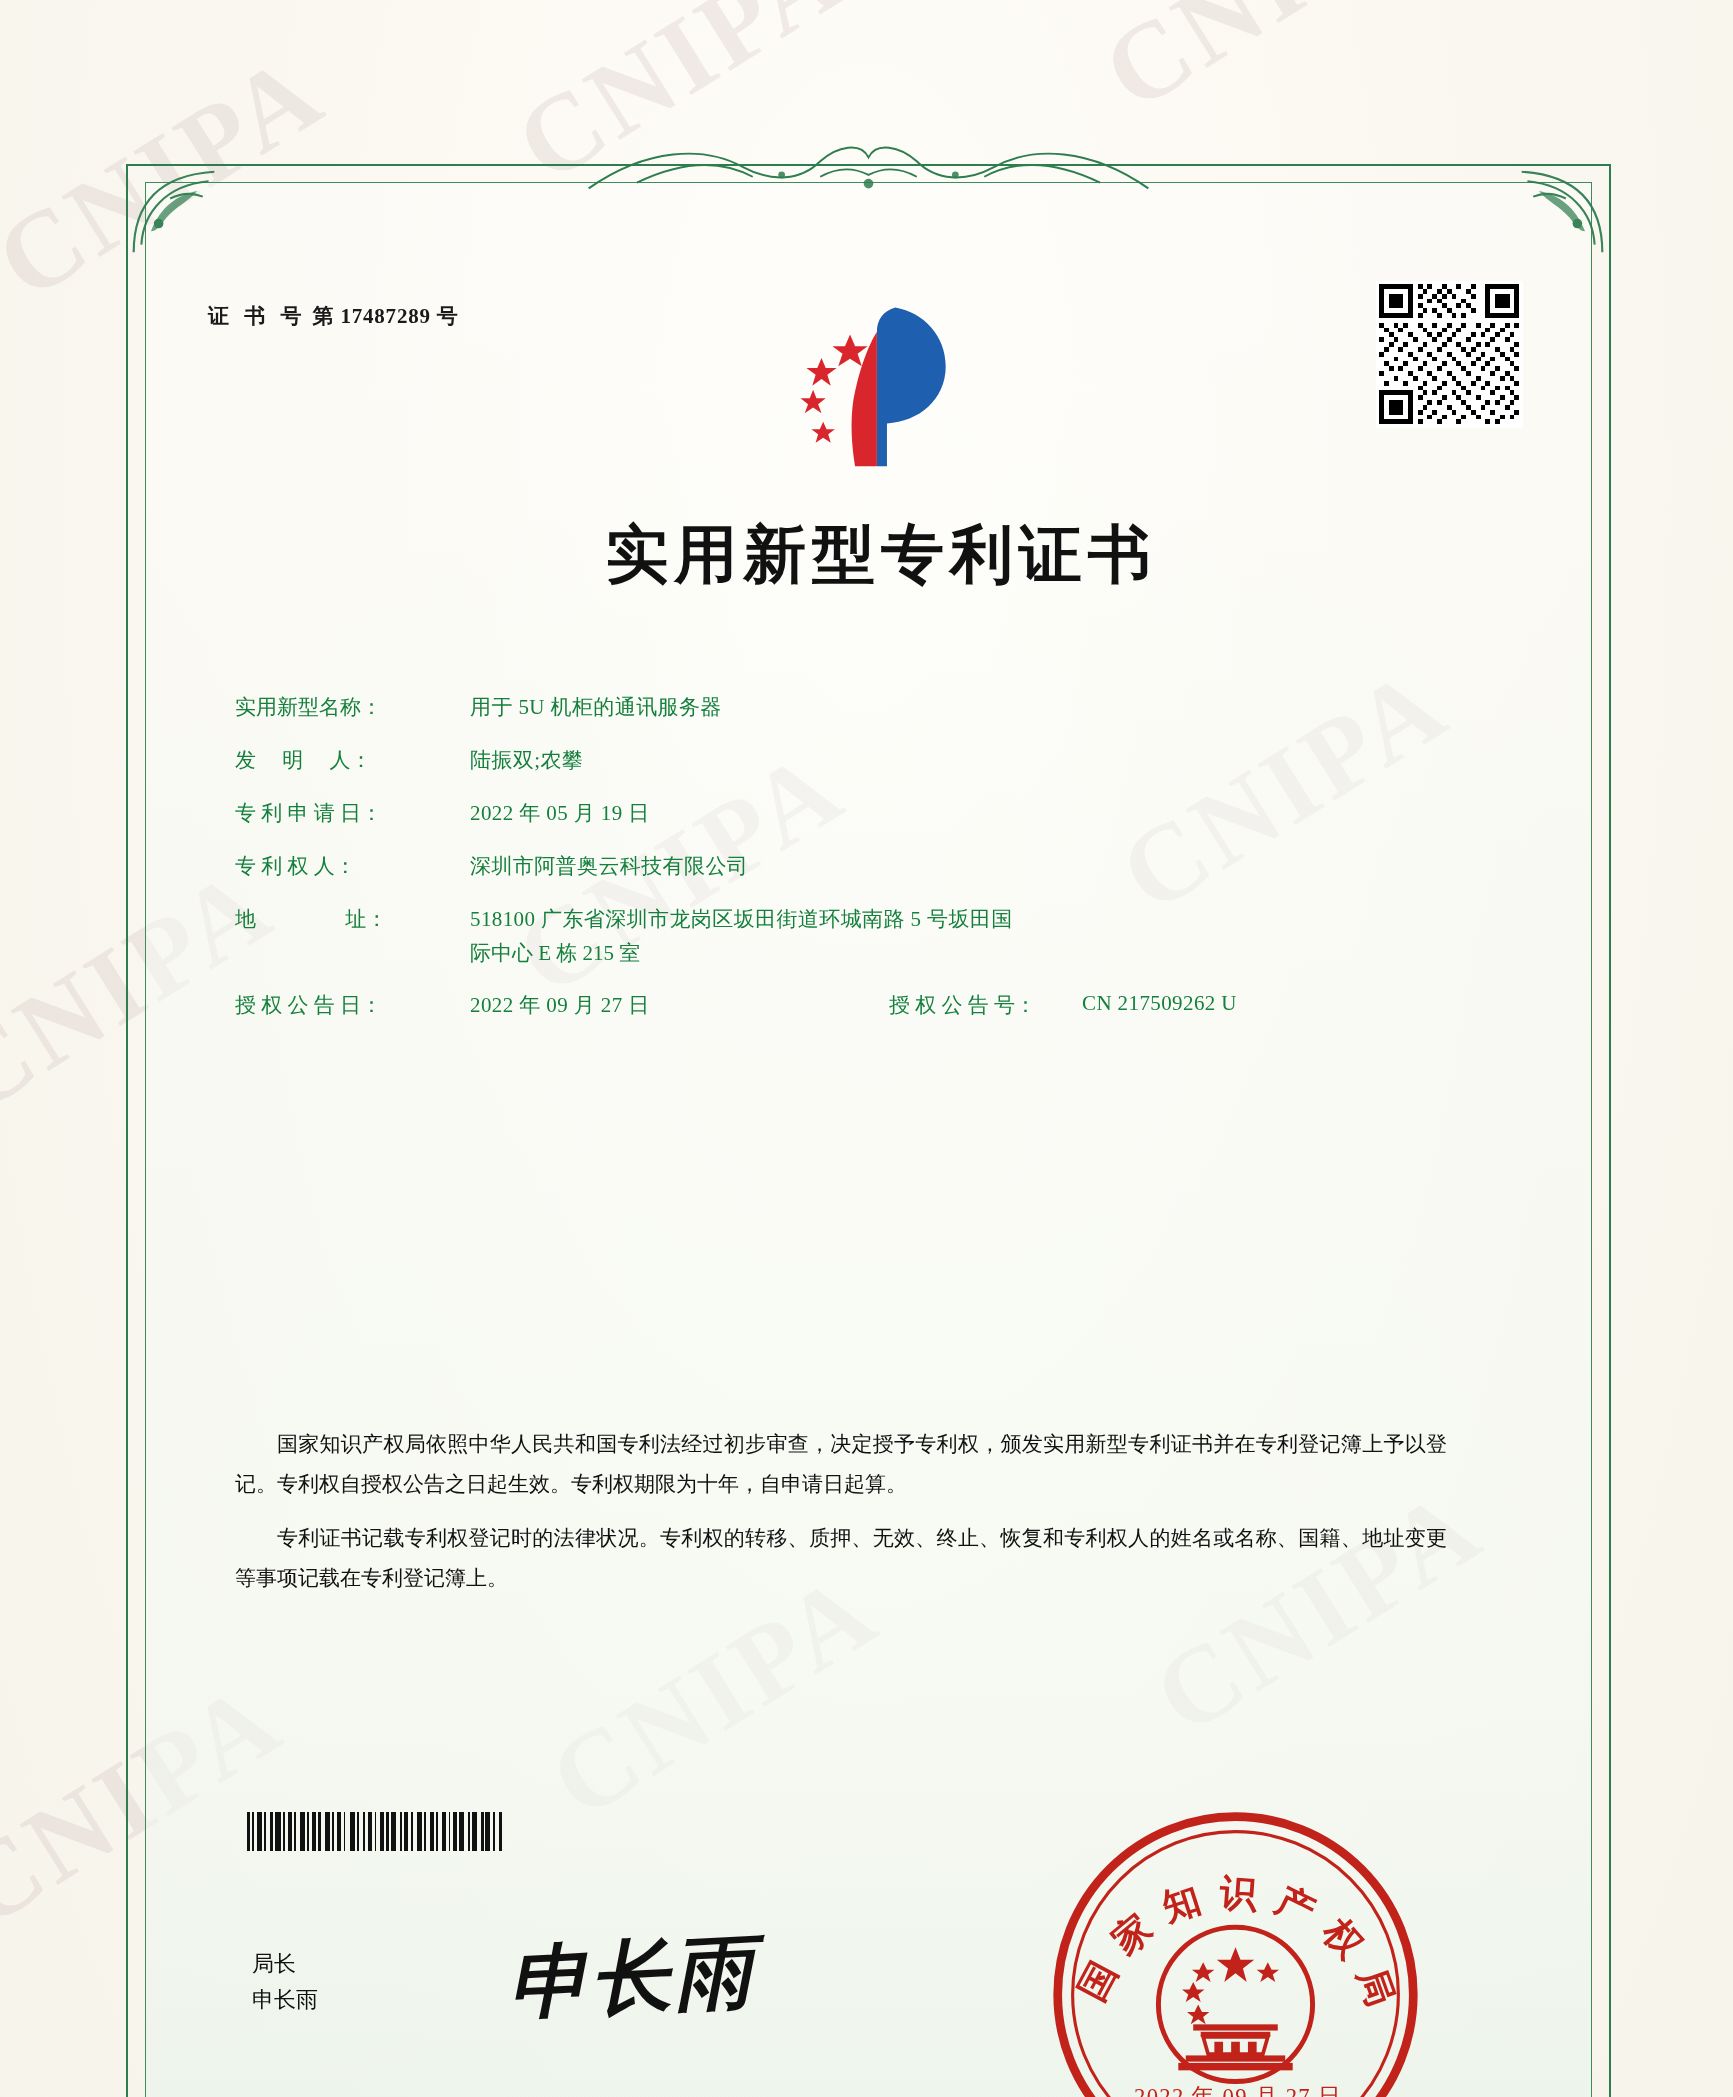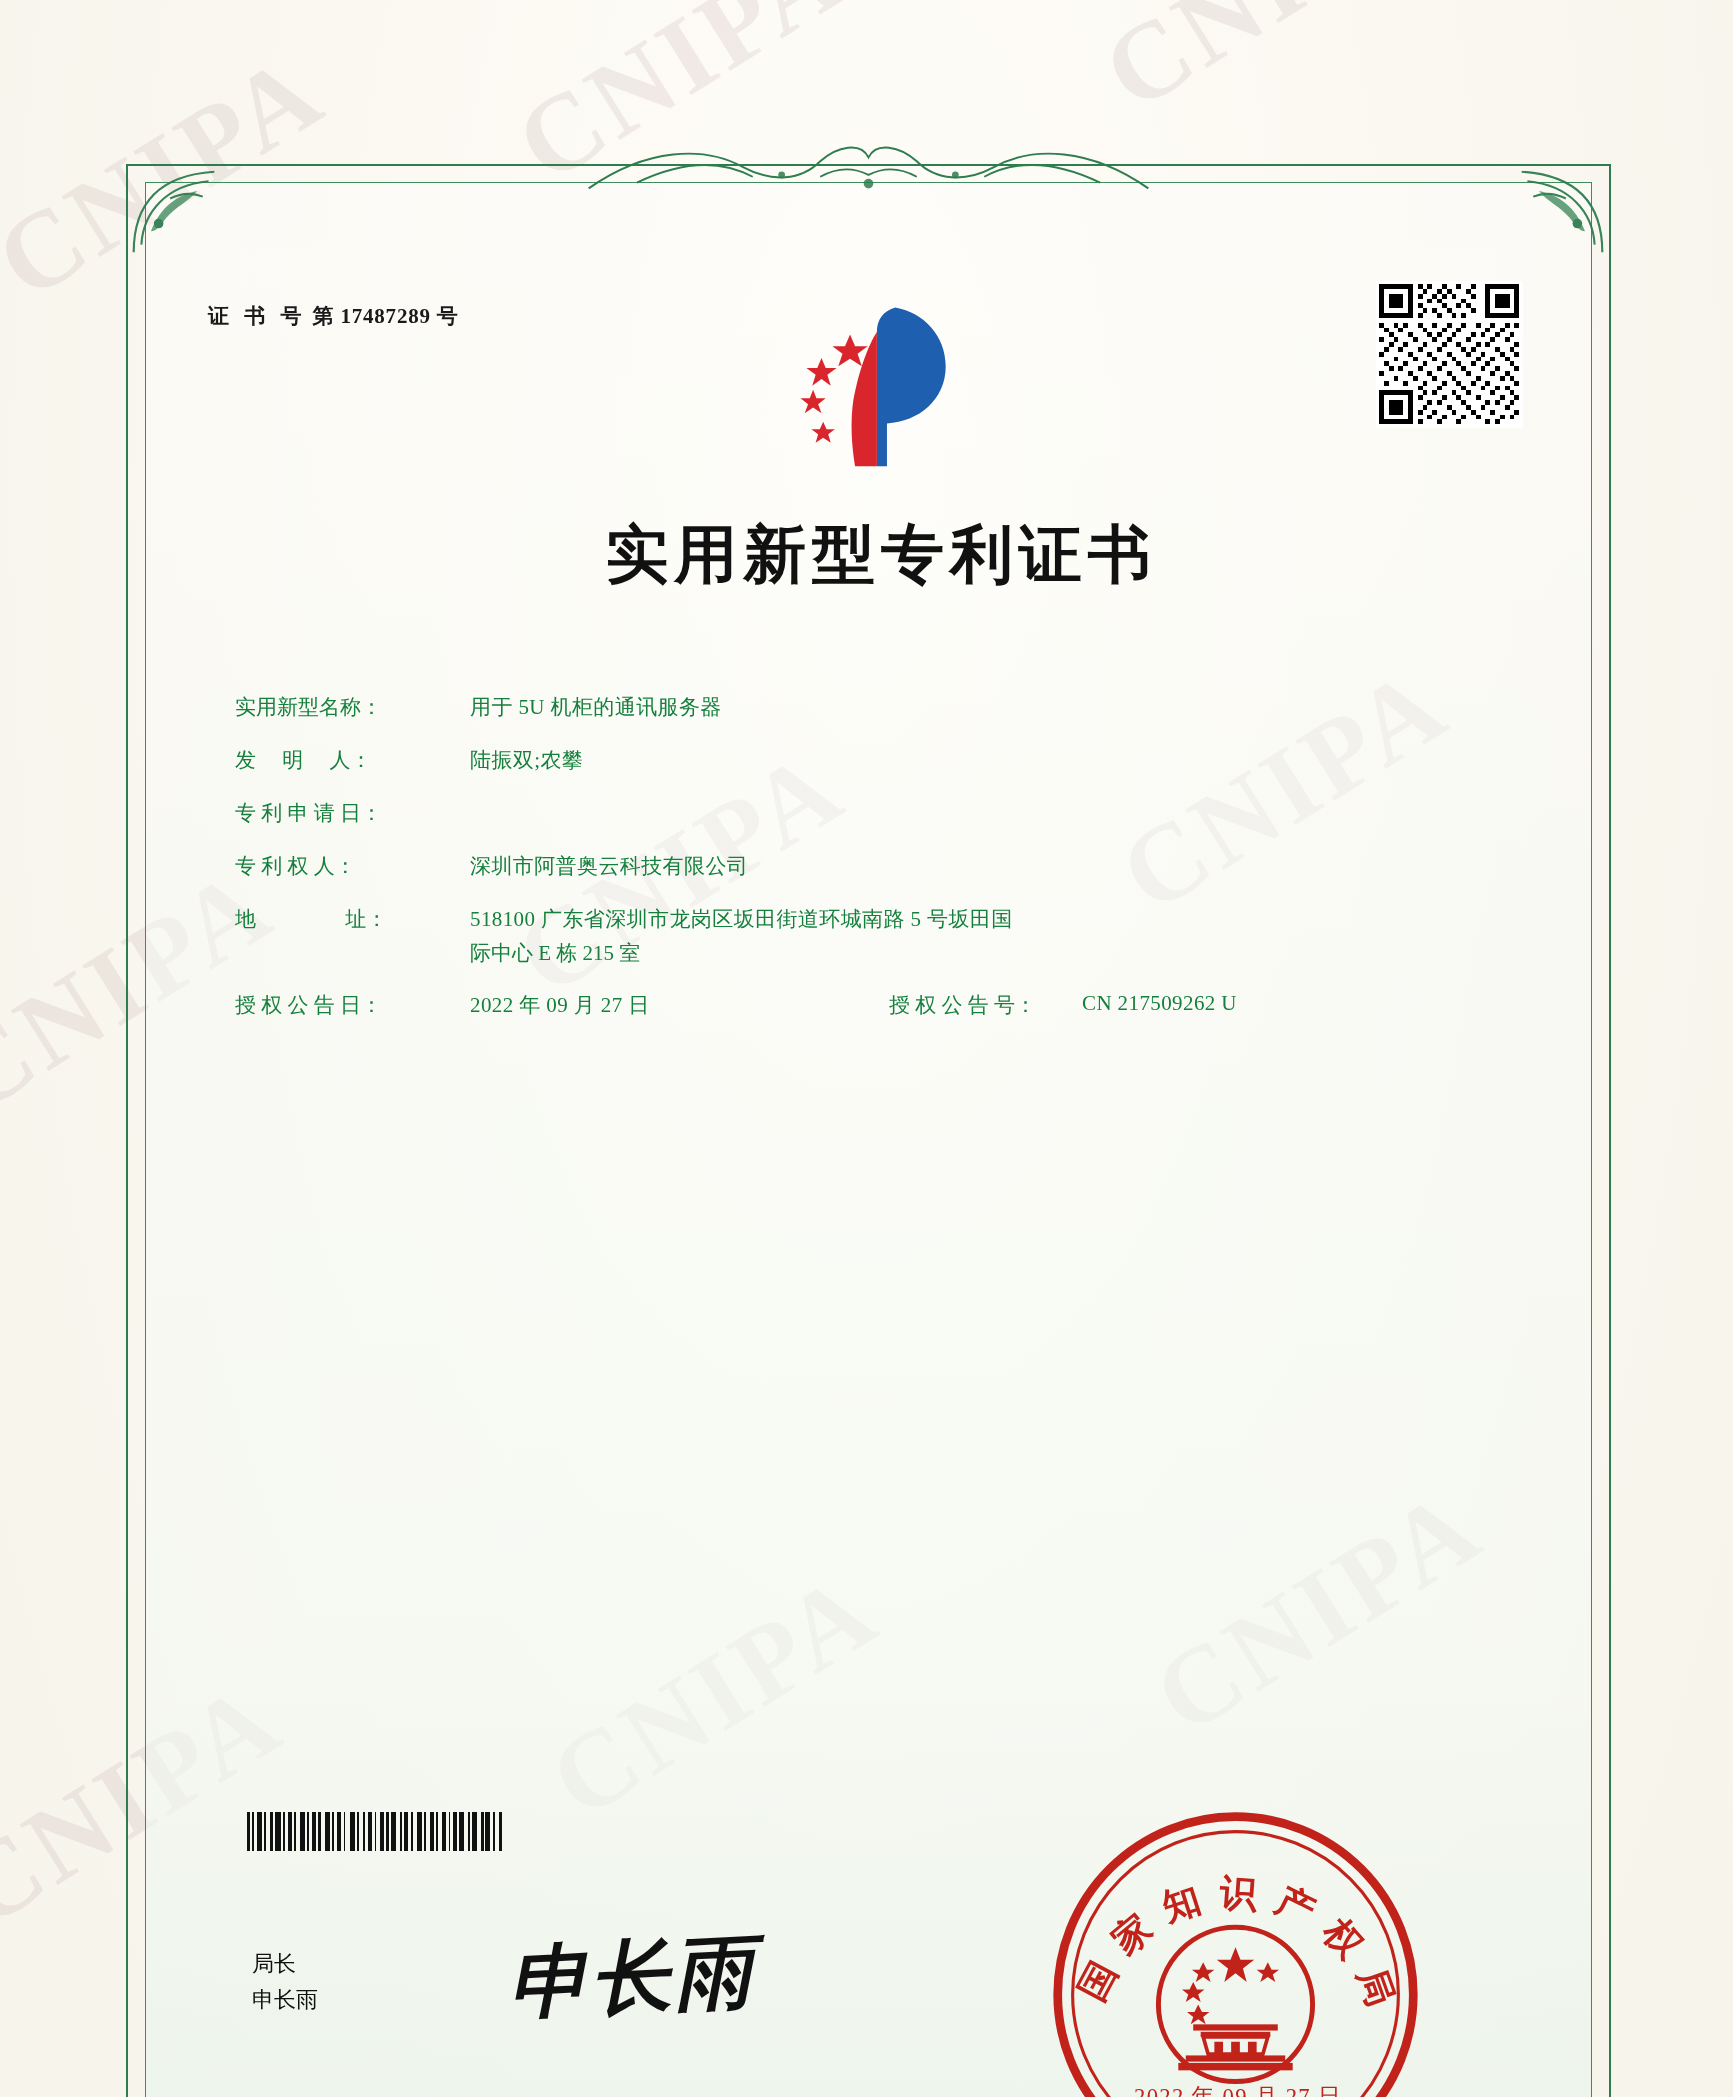--- a/index.html
+++ b/index.html
@@ -535,20 +535,21 @@
     </div>
 
     <div class="frow">
       <div class="flabel">发　  明　  人：</div>
       <div class="fvalue">陆振双;农攀</div>
     </div>
 
 
     <div class="frow">
       <div class="flabel">专 利 申 请 日：</div>
+      <div class="fvalue">2022 年 05 月 19 日</div>
     </div>
 
     <div class="frow">
       <div class="flabel">专 利 权 人：</div>
       <div class="fvalue">深圳市阿普奥云科技有限公司</div>
     </div>
 
     <div class="frow" style="margin-bottom:0;">
       <div class="flabel">地　　　　  址：</div>
       <div class="fvalue">518100 广东省深圳市龙岗区坂田街道环城南路 5 号坂田国</div>
@@ -561,20 +562,24 @@
         <div class="fvalue">2022 年 09 月 27 日</div>
       </div>
       <div class="col-b">
         <div class="flabel2">授 权 公 告 号：</div>
         <div class="fvalue">CN 217509262 U</div>
       </div>
     </div>
 
   </div>
 
+  <div class="paras">
+    <p>国家知识产权局依照中华人民共和国专利法经过初步审查，决定授予专利权，颁发实用新型专利证书并在专利登记簿上予以登记。专利权自授权公告之日起生效。专利权期限为十年，自申请日起算。</p>
+    <p>专利证书记载专利权登记时的法律状况。专利权的转移、质押、无效、终止、恢复和专利权人的姓名或名称、国籍、地址变更等事项记载在专利登记簿上。</p>
+  </div>
 
   <div class="barcode">
     <i style="width:3.4px"></i>
       <i style="width:2.1px;background:transparent"></i>
     <i style="width:1.7px"></i>
       <i style="width:2.9px;background:transparent"></i>
     <i style="width:5px"></i>
       <i style="width:1.7px;background:transparent"></i>
     <i style="width:2.1px"></i>
       <i style="width:3.8px;background:transparent"></i>

